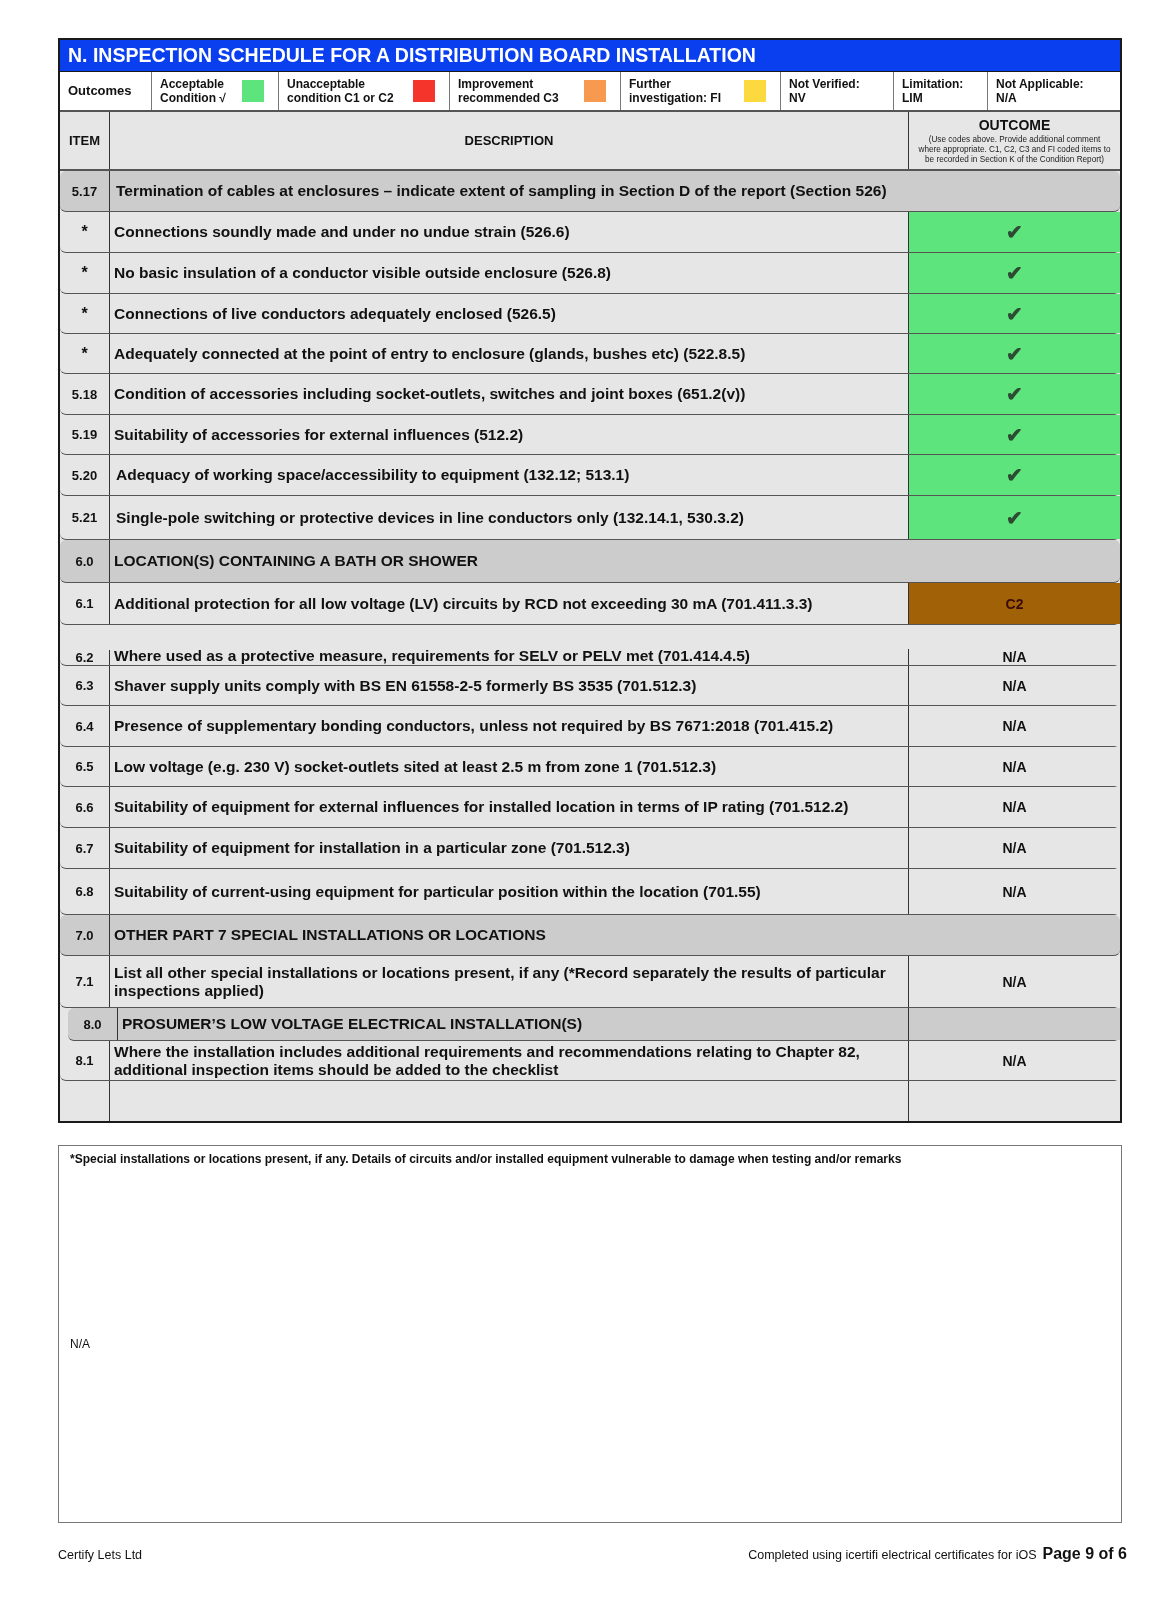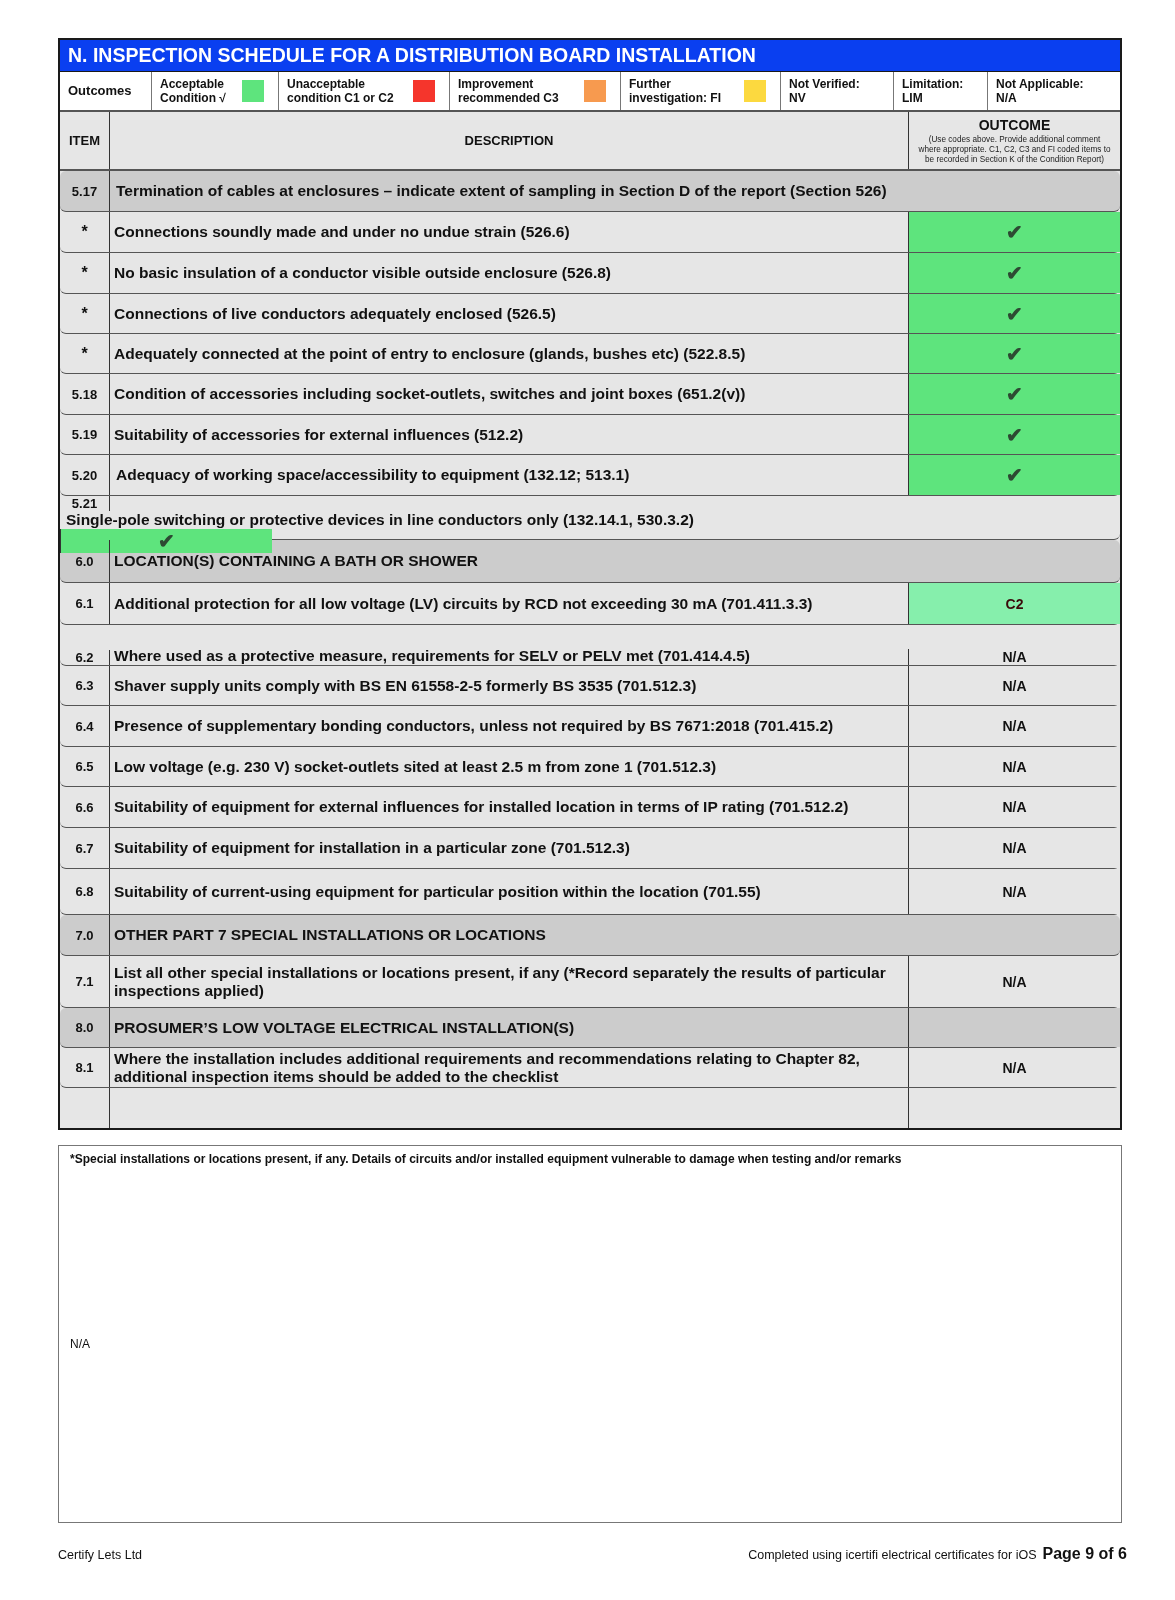--- a/index.html
+++ b/index.html
@@ -18,21 +18,21 @@
   .hdr .c-desc { justify-content: center; font-size: 13px; padding-left: 0; }
   .hdr .c-item { font-size: 13px; }
   .hdr .c-out { flex-direction: column; text-align: center; padding: 3px 2px; }
   .hdr .c-out .big { font-size: 14px; font-weight: bold; margin-bottom: 2px; }
   .hdr .c-out .small { font-size: 8.2px; font-weight: normal; line-height: 10px; color: #222; }
   .row { display: flex; border-bottom: 1.5px solid #555; box-sizing: border-box; border-radius: 6px; }
   .row.section { background: #cccccc; }
   .row.section .c-desc { font-size: 15.5px; }
   .row .c-item.star { font-size: 16px; }
   .out-ok { background: #5ee47d; color: #2d4a33; font-size: 20px; }
-  .out-c2 { background: #86efac; color: #3a0a0a; }
+  .out-c2 { background: #a16207; color: #3a0a0a; }
   .out-na { background: #e6e6e6; }
   .out-sect { background: #cccccc; }
   .row:last-child { border-bottom: none; }
   .remarks { position: absolute; left: 58px; top: 1145px; width: 1064px; height: 378px; border: 1.5px solid #777; box-sizing: border-box; background: #fff; }
   .remarks .label { position: absolute; left: 11px; top: 6px; font-size: 12px; font-weight: bold; }
   .remarks .value { position: absolute; left: 11px; top: 191px; font-size: 12px; }
   .footer-left { position: absolute; left: 58px; top: 1548px; font-size: 12.5px; }
   .footer-right { position: absolute; right: 48px; top: 1545px; display: flex; align-items: baseline; gap: 6px; }
   .footer-right .completed { font-size: 12.5px; }
   .footer-right .page { font-size: 16px; font-weight: bold; }
@@ -117,21 +117,21 @@
       <div class="row" style="height: 40px;">
         <div class="c-item">5.19</div>
         <div class="c-desc">Suitability of accessories for external influences (512.2)</div>
         <div class="c-out out-ok">✔</div>
       </div>
       <div class="row" style="height: 41px;">
         <div class="c-item">5.20</div>
         <div class="c-desc" style="padding-left: 6px;">Adequacy of working space/accessibility to equipment (132.12; 513.1)</div>
         <div class="c-out out-ok">✔</div>
       </div>
-      <div class="row" style="height: 44px; flex-direction: column;">
+      <div class="row" style="height: 44px;">
         <div class="c-item">5.21</div>
         <div class="c-desc" style="padding-left: 6px;">Single-pole switching or protective devices in line conductors only (132.14.1, 530.3.2)</div>
         <div class="c-out out-ok">✔</div>
       </div>
       <div class="row section" style="height: 43px;">
         <div class="c-item">6.0</div>
         <div class="c-desc">LOCATION(S) CONTAINING A BATH OR SHOWER</div>
       </div>
       <div class="row" style="height: 42px;">
         <div class="c-item">6.1</div>
@@ -175,21 +175,21 @@
       </div>
       <div class="row section" style="height: 41px;">
         <div class="c-item">7.0</div>
         <div class="c-desc">OTHER PART 7 SPECIAL INSTALLATIONS OR LOCATIONS</div>
       </div>
       <div class="row" style="height: 52px;">
         <div class="c-item">7.1</div>
         <div class="c-desc">List all other special installations or locations present, if any (*Record separately the results of particular inspections applied)</div>
         <div class="c-out out-na">N/A</div>
       </div>
-      <div class="row section" style="height: 40px;">
+      <div class="row section" style="height: 33px; margin-left: 8px;">
         <div class="c-item">8.0</div>
         <div class="c-desc">PROSUMER’S LOW VOLTAGE ELECTRICAL INSTALLATION(S)</div>
         <div class="c-out out-sect"></div>
       </div>
       <div class="row" style="height: 40px;">
         <div class="c-item">8.1</div>
         <div class="c-desc">Where the installation includes additional requirements and recommendations relating to Chapter 82, additional inspection items should be added to the checklist</div>
         <div class="c-out out-na">N/A</div>
       </div>
       <div class="row" style="height: 40px;">

